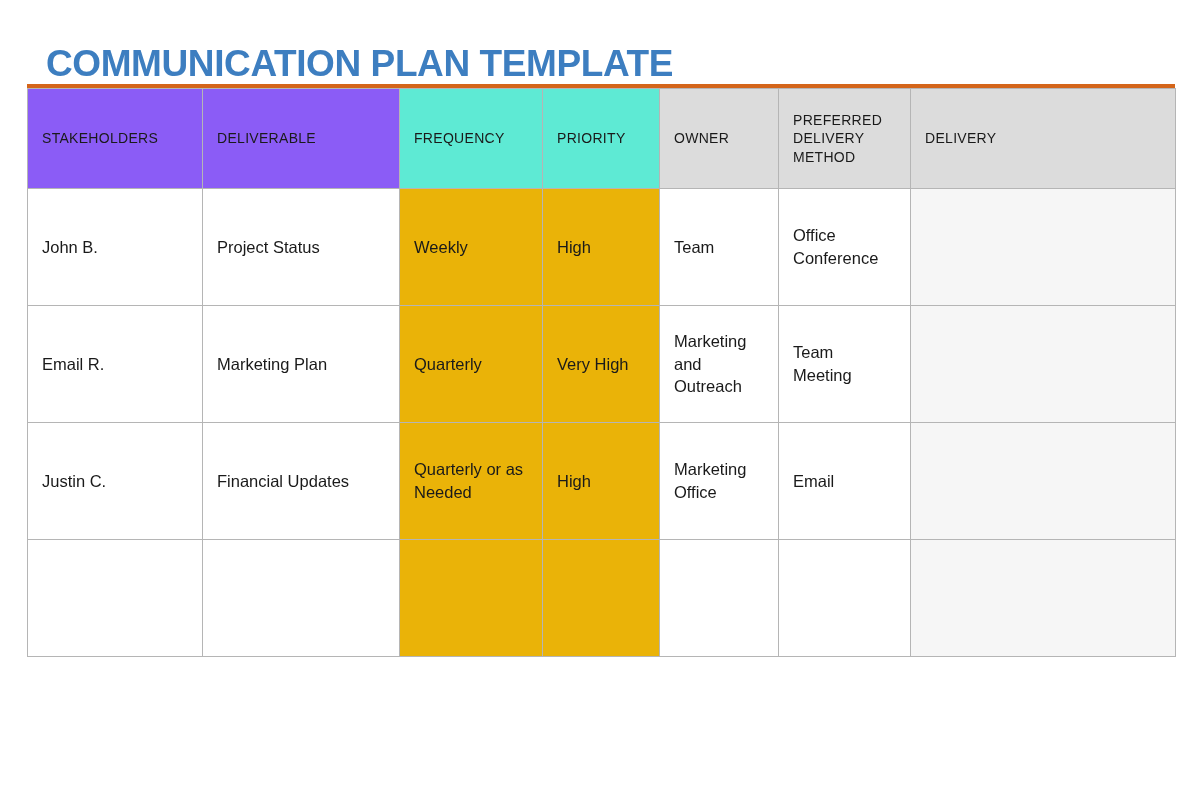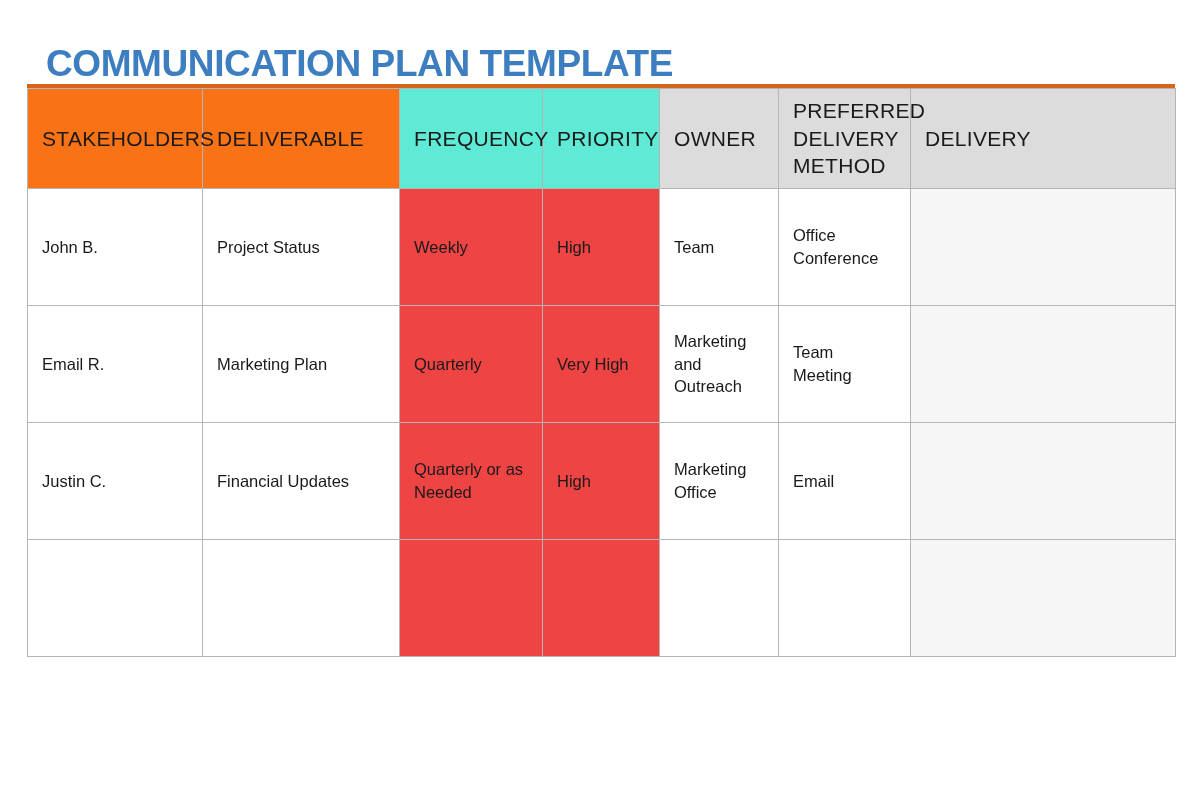--- a/index.html
+++ b/index.html
@@ -67,36 +67,36 @@
     text-align: left;
     vertical-align: middle;
     font-weight: normal;
     color: #1a1a1a;
     box-sizing: border-box;
   }
 
   
   tr.head-row { height: 100px; }
   tr.head-row th {
-    font-size: 21px;
+    font-size: 14px;
     letter-spacing: 0.3px;
     line-height: 1.33;
   }
-  th.h-orange { background: #f97316; }
+  th.h-orange { background: #8b5cf6; }
   th.h-amber  { background: #5eead4; }
   th.h-gray   { background: #dcdcdc; }
 
   
   tr.data-row { height: 117px; }
   tr.data-row td {
     font-size: 16.5px;
     line-height: 1.38;
   }
   td.cell-plain  { background: #ffffff; }
-  td.cell-peach  { background: #ef4444; }
+  td.cell-peach  { background: #eab308; }
   td.cell-gray   { background: #f6f6f6; }
 
   .cell-text { display: block; }
 </style>
 </head>
 <body>
 
 <div class="page">
 
   <h1 class="doc-title">COMMUNICATION PLAN TEMPLATE</h1>

